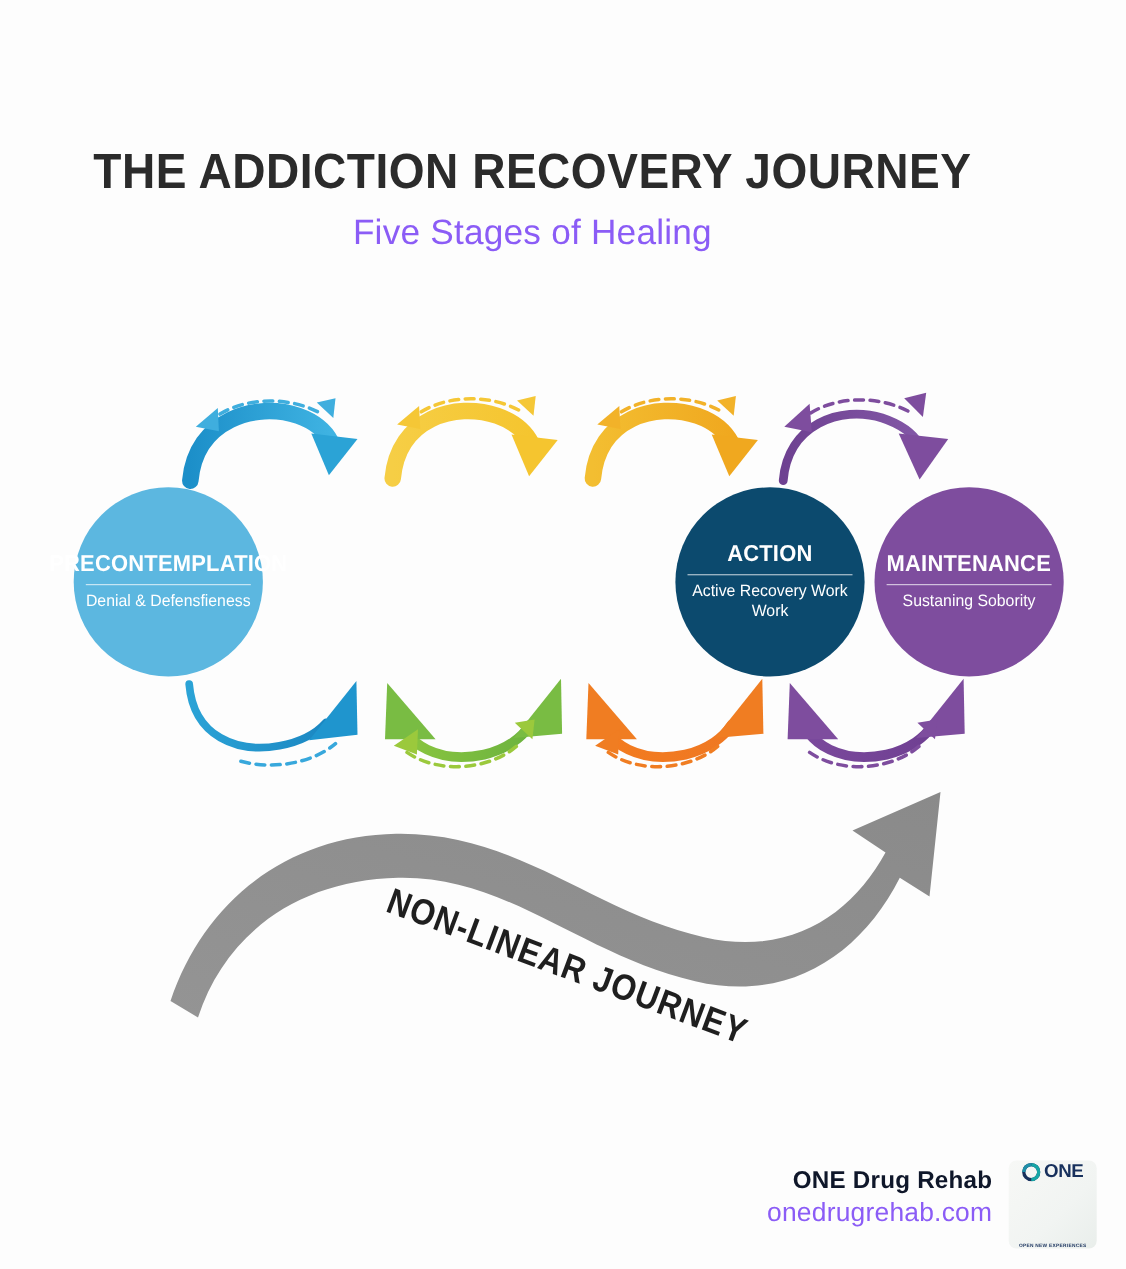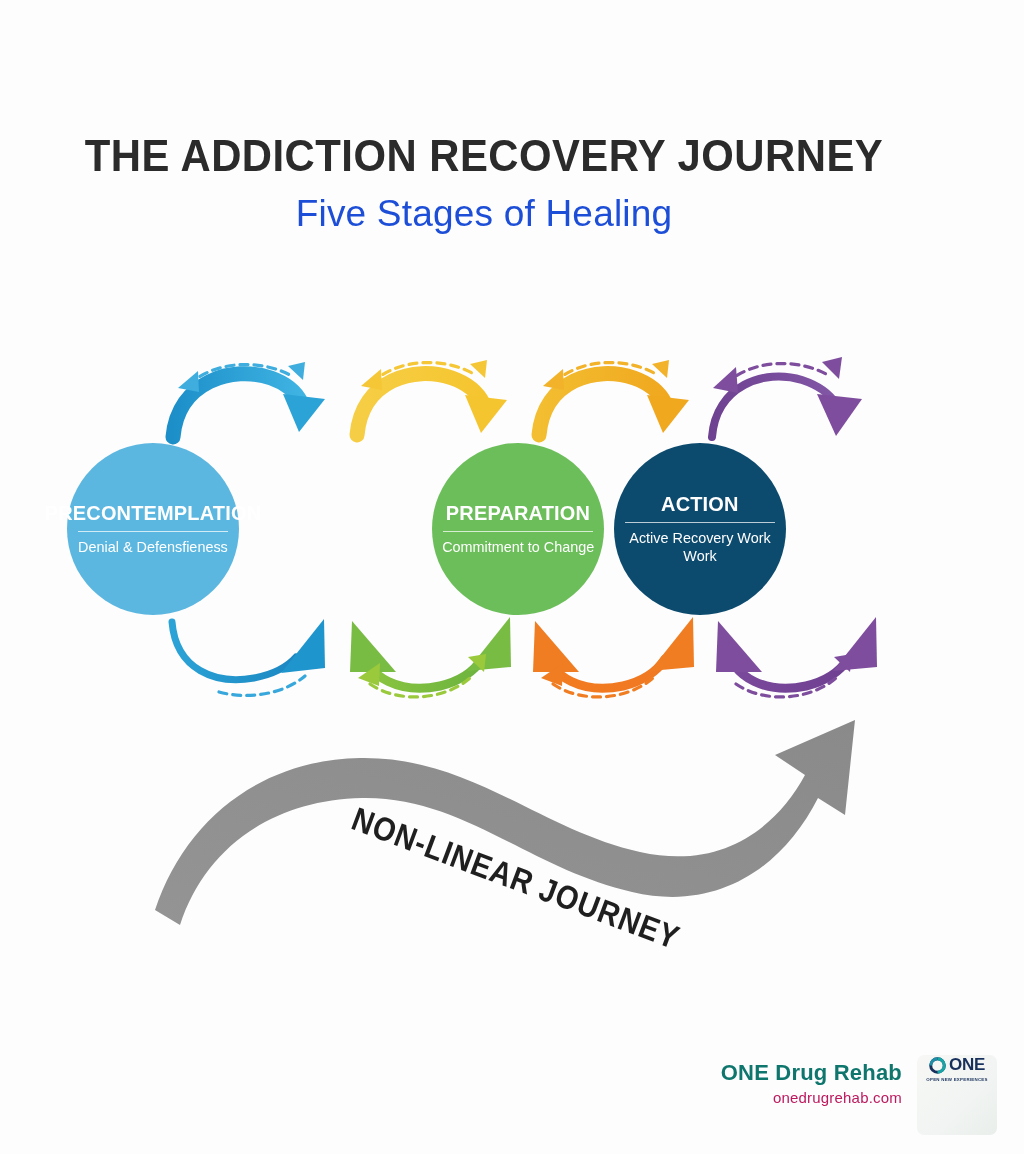--- a/index.html
+++ b/index.html
@@ -34,23 +34,23 @@
     letter-spacing: 0.5px;
     color: #2b2b2b;
     line-height: 1.05;
     transform: scaleX(0.93);
     transform-origin: center;
     white-space: nowrap;
     margin: 0;
   }
   #sub-title {
     font-family: "Liberation Sans", sans-serif;
-    font-size: 37px;
+    font-size: 32px;
     font-weight: normal;
-    color: #1d4ed8;
+    color: #8b5cf6;
     margin-top: 14px;
     letter-spacing: 0.2px;
   }
 
   
   #diagram {
     position: absolute;
     left: 0;
     top: 0;
     width: 1024px;
@@ -138,42 +138,42 @@
   #footer-text {
     position: absolute;
     right: 122px;
     top: 8px;
     text-align: right;
   }
   #brand-name {
     font-family: "Liberation Sans", sans-serif;
     font-weight: bold;
     font-size: 22px;
-    color: #0f766e;
+    color: #0f172a;
     letter-spacing: 0.2px;
   }
   #brand-url {
     font-family: "Liberation Sans", sans-serif;
-    font-size: 15px;
-    color: #be185d;
+    font-size: 24px;
+    color: #8b5cf6;
     margin-top: 3px;
     letter-spacing: 0.2px;
   }
   #logo-badge {
     position: absolute;
     right: 27px;
     top: 3px;
     width: 80px;
     height: 80px;
     border-radius: 7px;
     background: linear-gradient(135deg, #f7f8f6 0%, #f1f4f2 60%, #e9eeeb 100%);
     display: flex;
     flex-direction: column;
     align-items: center;
-    justify-content: flex-start;
+    justify-content: space-between;
   }
   #logo-row {
     display: flex;
     align-items: center;
     gap: 3px;
   }
   #logo-mark {
     width: 17px;
     height: 17px;
   }
@@ -325,36 +325,36 @@
 
     <div class="stage-circle" style="left:67px; top:443px; background:#5CB7E0;">
       <div class="stage-inner">
         <div class="stage-name">PRECONTEMPLATION</div>
         <div class="stage-rule"></div>
         <div class="stage-desc">Denial &amp; Defensfieness</div>
       </div>
     </div>
 
 
-    <div class="stage-circle" style="left:432px; top:443px; background:#6CBE5A;">
-      <div class="stage-inner">
-        <div class="stage-name">PREPARATION</div>
-        <div class="stage-rule"></div>
-        <div class="stage-desc">Commitment to Change</div>
-      </div>
-    </div>
 
     <div class="stage-circle" style="left:614px; top:443px; background:#0c4a6e;">
       <div class="stage-inner">
         <div class="stage-name">ACTION</div>
         <div class="stage-rule"></div>
         <div class="stage-desc wrap">Active Recovery Work Work</div>
       </div>
     </div>
 
+    <div class="stage-circle" style="left:795px; top:443px; background:#7E4D9E;">
+      <div class="stage-inner">
+        <div class="stage-name">MAINTENANCE</div>
+        <div class="stage-rule"></div>
+        <div class="stage-desc">Sustaning Sobority</div>
+      </div>
+    </div>
 
     <div id="nonlinear-label">NON-LINEAR JOURNEY</div>
   </div>
 
   <div id="footer">
     <div id="footer-text">
       <div id="brand-name">ONE Drug Rehab</div>
       <div id="brand-url">onedrugrehab.com</div>
     </div>
     <div id="logo-badge">

